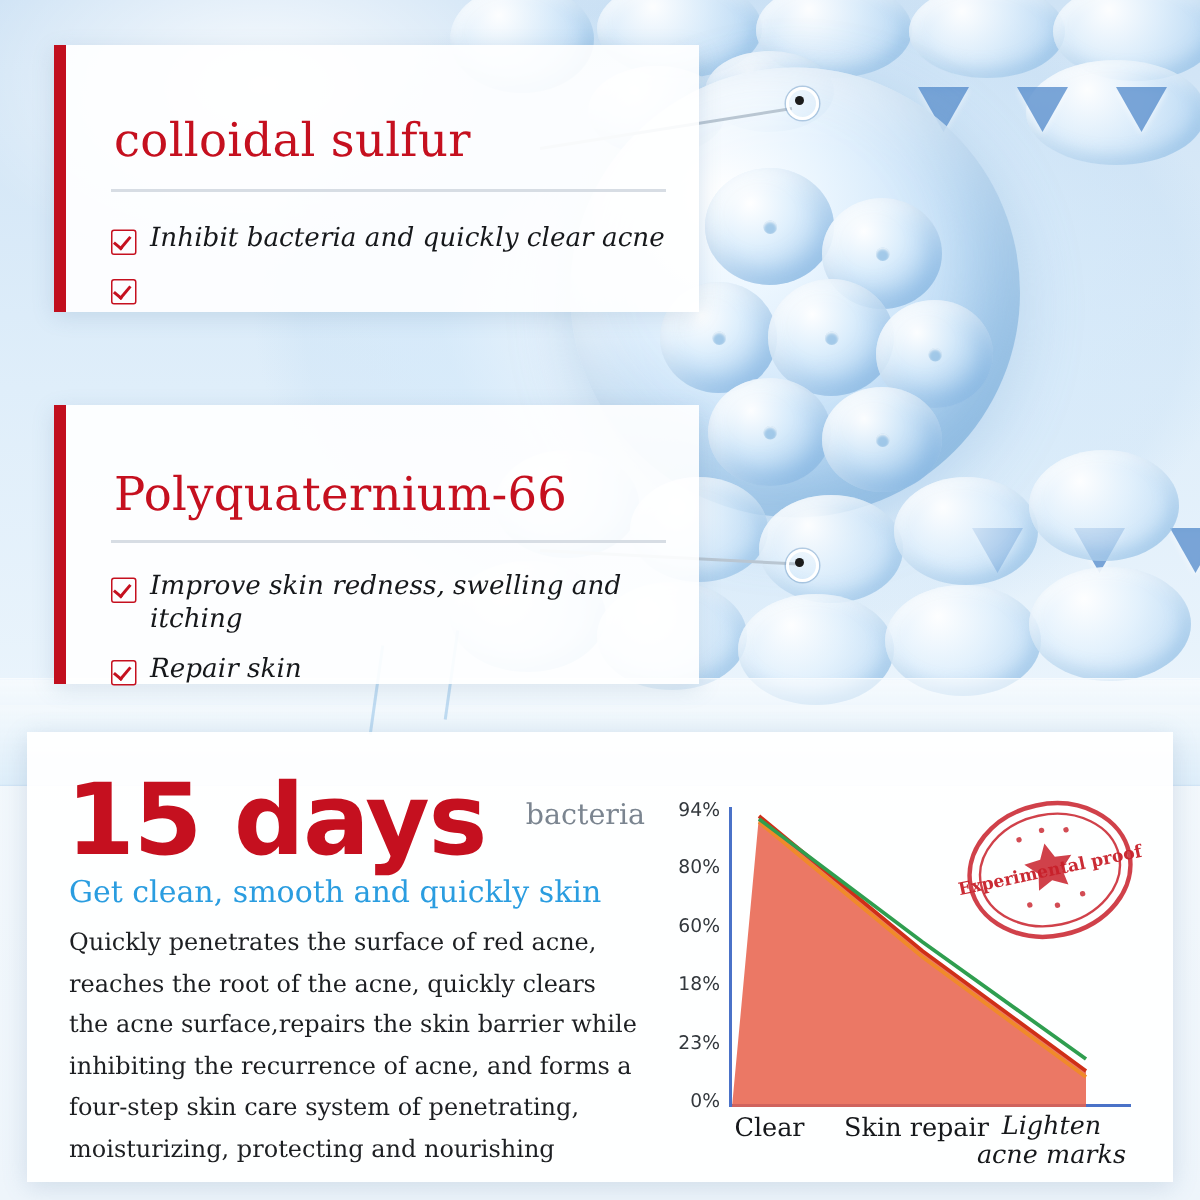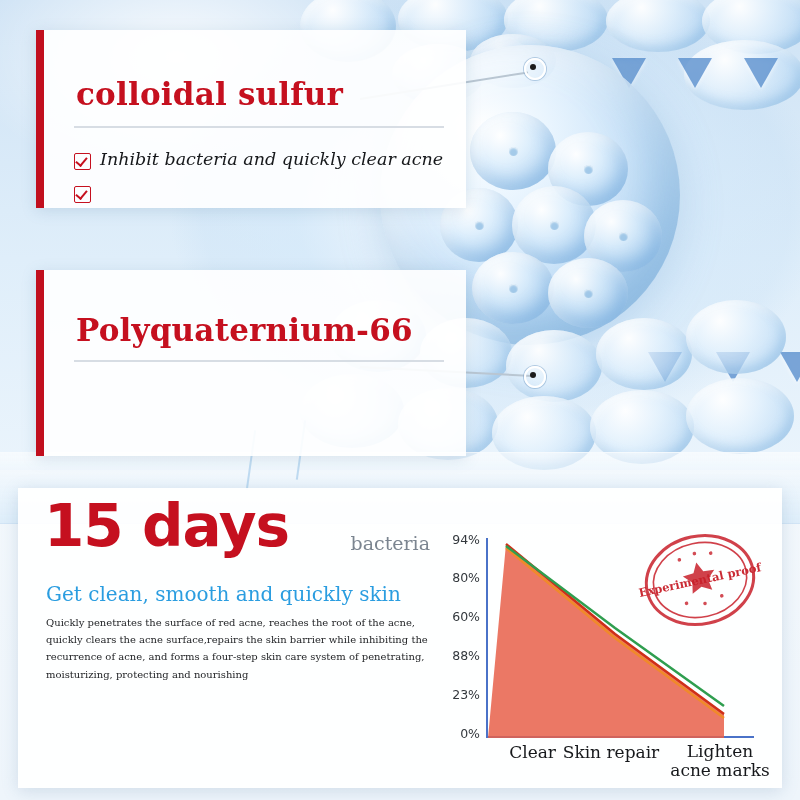--- a/index.html
+++ b/index.html
@@ -57,21 +57,21 @@
     position:absolute;border-left:2px solid rgba(150,195,232,.55);height:60px;transform:rotate(8deg);
   }
   
   .card{
     position:absolute;background:rgba(255,255,255,.90);
     box-shadow:0 3px 14px rgba(80,120,160,.18);
   }
   .card .redbar{position:absolute;left:0;top:0;bottom:0;width:8px;background:#c10f1e;}
   .card-title{
     font-family:"DejaVu Serif", serif;
-    color:#c5101f;font-weight:bold;letter-spacing:.2px;
+    color:#c5101f;font-weight:normal;letter-spacing:.2px;
   }
   .bullet{display:flex;align-items:flex-start;gap:9px;margin-top:11px;}
   .chk{
     flex:none;width:15px;height:15px;border:1.6px solid #c5101f;border-radius:2px;
     position:relative;margin-top:4px;
   }
   .chk:before{
     content:"";position:absolute;left:3px;top:1px;width:5px;height:9px;
     border-right:2px solid #c5101f;border-bottom:2px solid #c5101f;transform:rotate(40deg);
   }
@@ -92,30 +92,30 @@
     position:absolute;width:18px;height:18px;border-radius:50%;border:2px solid #ffffff;
     background:transparent;box-shadow:0 0 0 1px rgba(120,160,200,.5);
   }
   .target:after{content:"";position:absolute;left:4px;top:4px;width:6px;height:6px;border-radius:50%;background:#1b1b1b;}
   
   #panel{
     position:absolute;left:18px;top:488px;width:764px;height:300px;
     background:rgba(255,255,255,.93);box-shadow:0 3px 16px rgba(80,120,160,.2);
   }
   #days{
-    position:absolute;left:26px;top:4px;font-family:"DejaVu Sans", sans-serif;
-    font-weight:bold;font-size:58px;color:#c5101f;letter-spacing:-1px;
+    position:absolute;left:26px;top:20px;font-family:"DejaVu Sans", sans-serif;
+    font-weight:bold;font-size:66px;color:#c5101f;letter-spacing:-1px;
   }
   #subhead{
     position:absolute;left:28px;top:94px;font-family:"DejaVu Serif", serif;
     font-size:20px;color:#2a9de0;
   }
   #body{
     position:absolute;left:28px;top:126px;width:382px;
-    font-family:"DejaVu Serif", serif;font-size:10px;color:#1d1f22;line-height:1.72;
+    font-family:"DejaVu Serif", serif;font-size:16px;color:#1d1f22;line-height:1.72;
   }
   
   #chart{position:absolute;left:410px;top:22px;width:340px;height:268px;}
   #sev-label{
     position:absolute;left:-108px;top:22px;width:110px;text-align:right;
     font-family:"DejaVu Serif", serif;font-size:19px;color:#7b8590;
   }
   .axis-y{position:absolute;left:58px;top:28px;width:2px;height:198px;background:#4a72c8;}
   .axis-x{position:absolute;left:58px;top:226px;width:268px;height:2px;background:#4a72c8;}
   .ytick{
@@ -210,50 +210,60 @@
     <div class="bullet">
       <span class="chk"></span>
     </div>
   </div>
 </div>
 
 <div class="card" id="card2">
   <div class="redbar"></div>
   <div class="card-title">Polyquaternium-66</div>
   <div class="card-underline" style="top:90px;"></div>
+  <div style="position:absolute;left:38px;top:100px;right:14px;">
+    <div class="bullet">
+      <span class="chk"></span>
+      <span class="bullet-text">Improve skin redness, swelling and itching</span>
+    </div>
+    <div class="bullet">
+      <span class="chk"></span>
+      <span class="bullet-text">Repair skin</span>
+    </div>
+  </div>
 </div>
 
 <div id="panel">
   <div id="days">15 days</div>
   <div id="subhead">Get clean, smooth and quickly skin</div>
   <div id="body">Quickly penetrates the surface of red acne, reaches the root of the acne, quickly clears the acne surface,repairs the skin barrier while inhibiting the recurrence of acne, and forms a four-step skin care system of penetrating, moisturizing, protecting and nourishing</div>
 
   <div id="chart">
     <div id="sev-label">bacteria</div>
 
     <div class="ytick" style="top:22px;">94%</div>
     <div class="ytick" style="top:60px;">80%</div>
     <div class="ytick" style="top:99px;">60%</div>
-    <div class="ytick" style="top:138px;">88%</div>
+    <div class="ytick" style="top:138px;">18%</div>
     <div class="ytick" style="top:177px;">23%</div>
     <div class="ytick" style="top:216px;">0%</div>
 
     <div class="axis-y"></div>
     <div class="axis-x"></div>
 
     <svg id="plot" width="270" height="202" style="position:absolute;left:60px;top:26px;">
       <polygon id="area" fill="#e8604a" fill-opacity="0.85" points="0,202 18.0,8.0 127.0,98.0 236.0,178.0 236.0,202"></polygon>
       <polyline id="line-red" fill="none" stroke="#cf2f18" stroke-width="2.5" points="18.0,8.0 127.0,98.0 236.0,178.0"></polyline>
       <polyline id="line-orange" fill="none" stroke="#f08a2a" stroke-width="2.5" points="18.0,12.0 127.0,102.0 236.0,182.0"></polyline>
       <polyline id="line-green" fill="none" stroke="#2f9e4f" stroke-width="2.5" points="18.0,10.0 127.0,92.0 236.0,170.0"></polyline>
     </svg>
 
-    <div class="xtick" style="left:42px;width:86px;text-align:right;">Clear</div>
+    <div class="xtick" style="left:42px;width:86px;">Clear</div>
     <div class="xtick" style="left:124px;width:118px;">Skin repair</div>
-    <div class="xtick" style="left:240px;width:104px;line-height:1.1;">Lighten acne marks</div>
+    <div class="xtick" style="left:221px;width:104px;line-height:1.1;font-style:italic;">Lighten acne marks</div>
 
     <svg id="stamp" viewBox="0 0 124 104">
       <g transform="rotate(-12 62 52)" fill="none" stroke="#c8202a" stroke-opacity=".85">
         <ellipse cx="62" cy="52" rx="54" ry="44" stroke-width="3"></ellipse>
         <ellipse cx="62" cy="52" rx="47" ry="37" stroke-width="1.6"></ellipse>
         <path d="M62 34 l5 10 11 1 -8 8 2 11 -10 -5 -10 5 2 -11 -8 -8 11 -1z" fill="#c8202a" stroke="none" opacity=".85"></path>
         <g fill="#c8202a" stroke="none" opacity=".8">
           <circle cx="46" cy="28" r="1.8"></circle>
             <circle cx="62" cy="25" r="1.8"></circle>
             <circle cx="78" cy="28" r="1.8"></circle>

